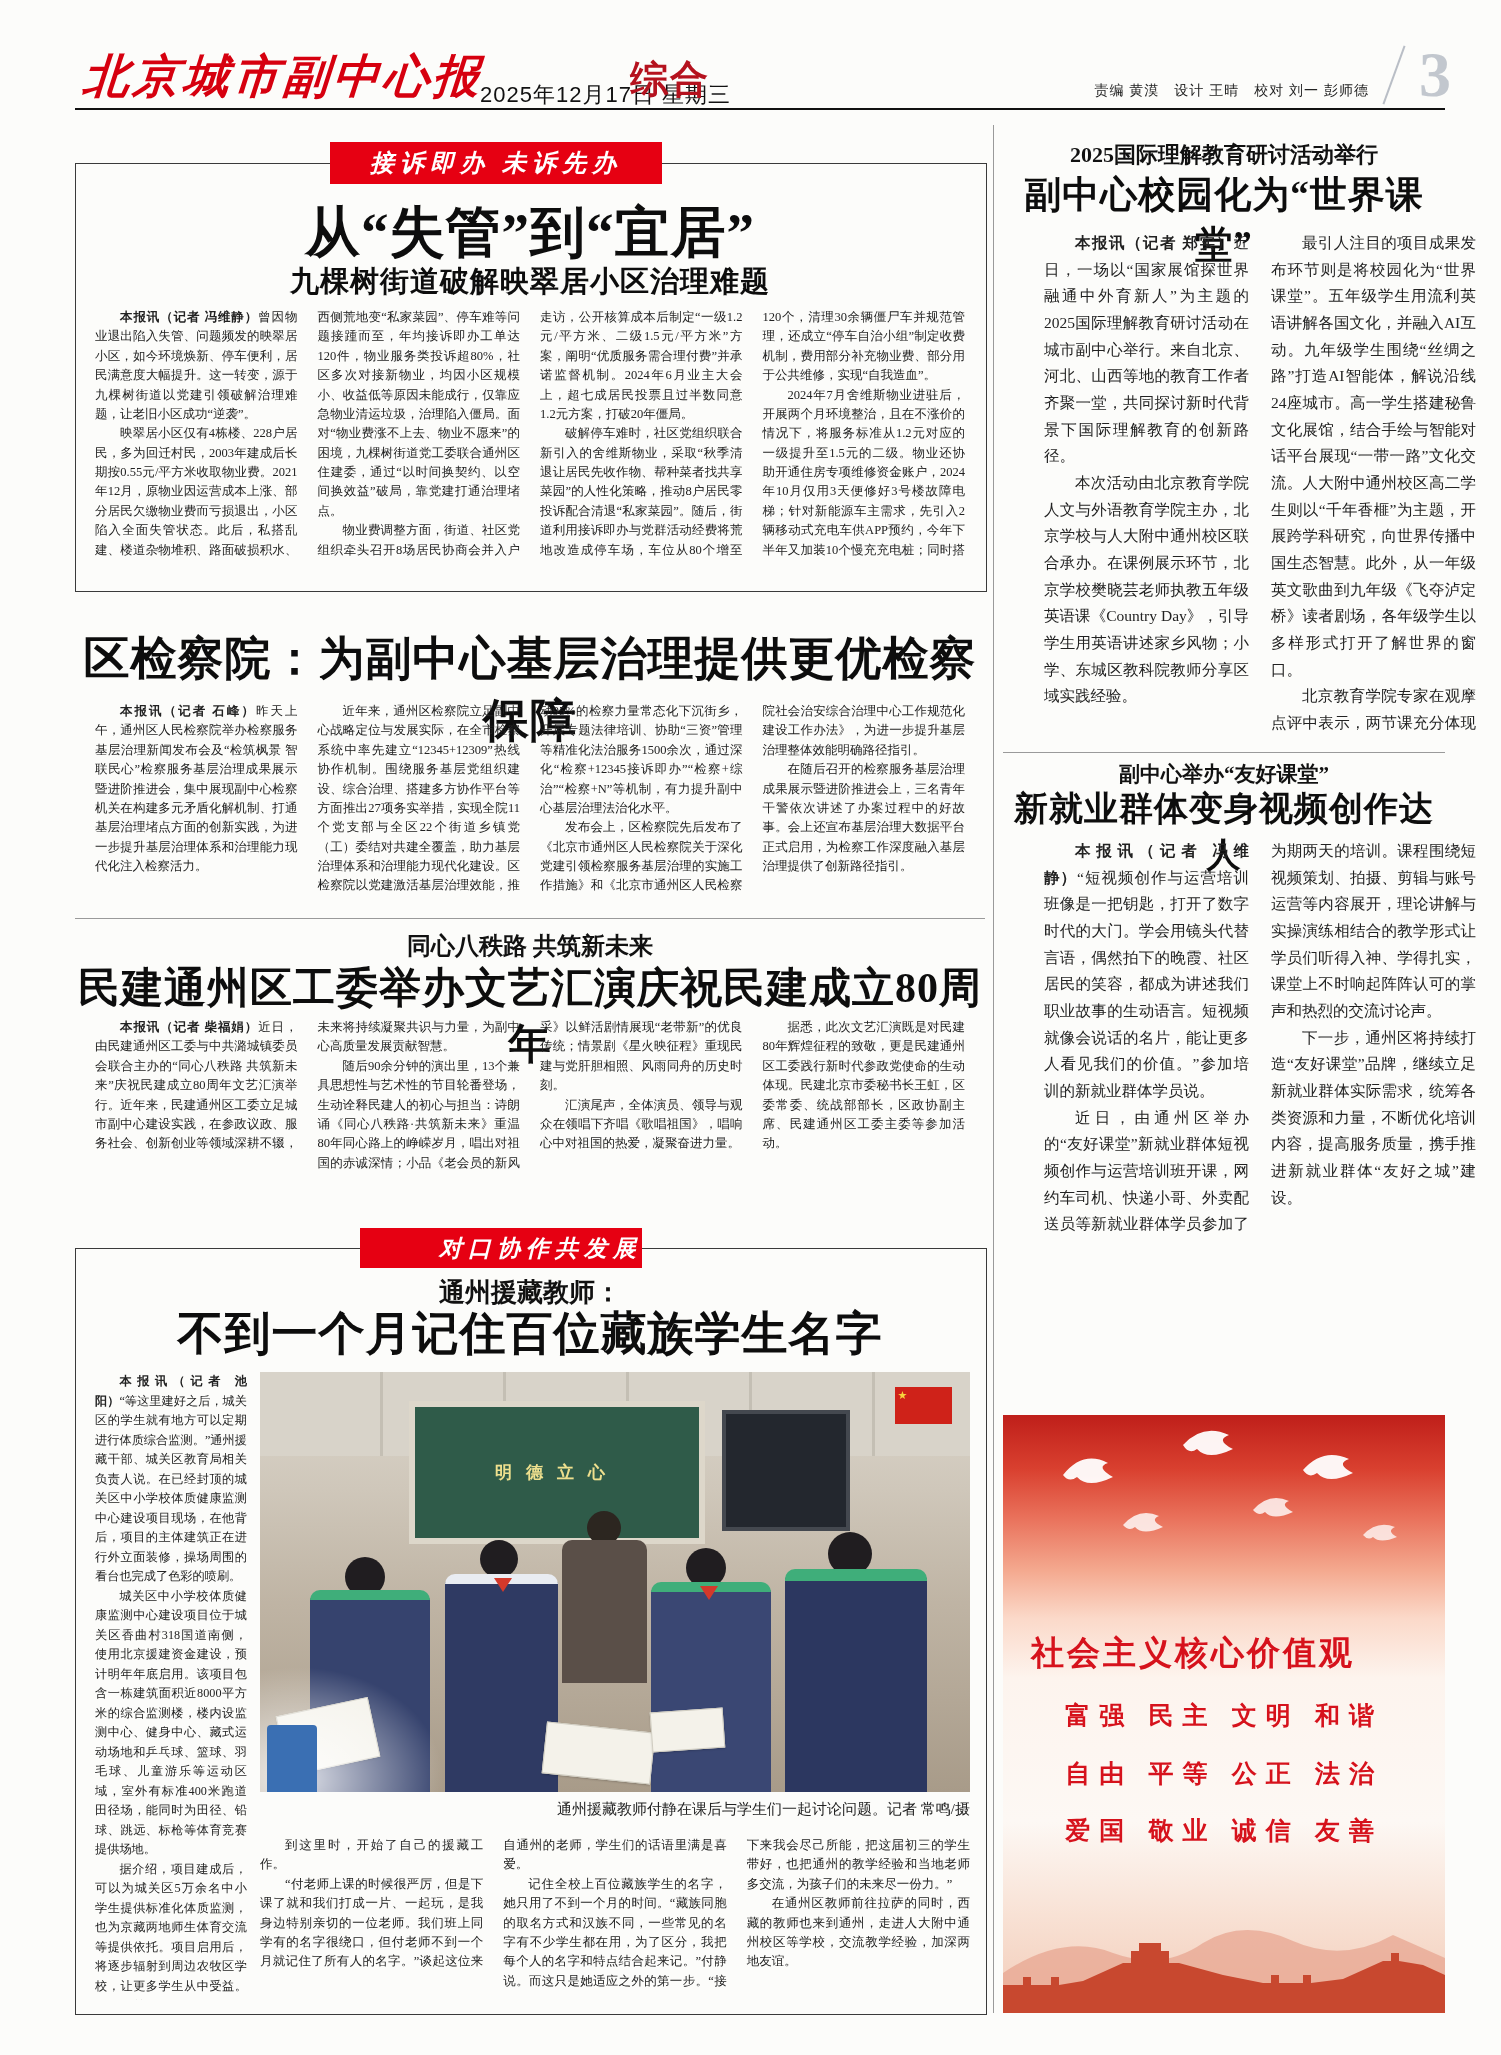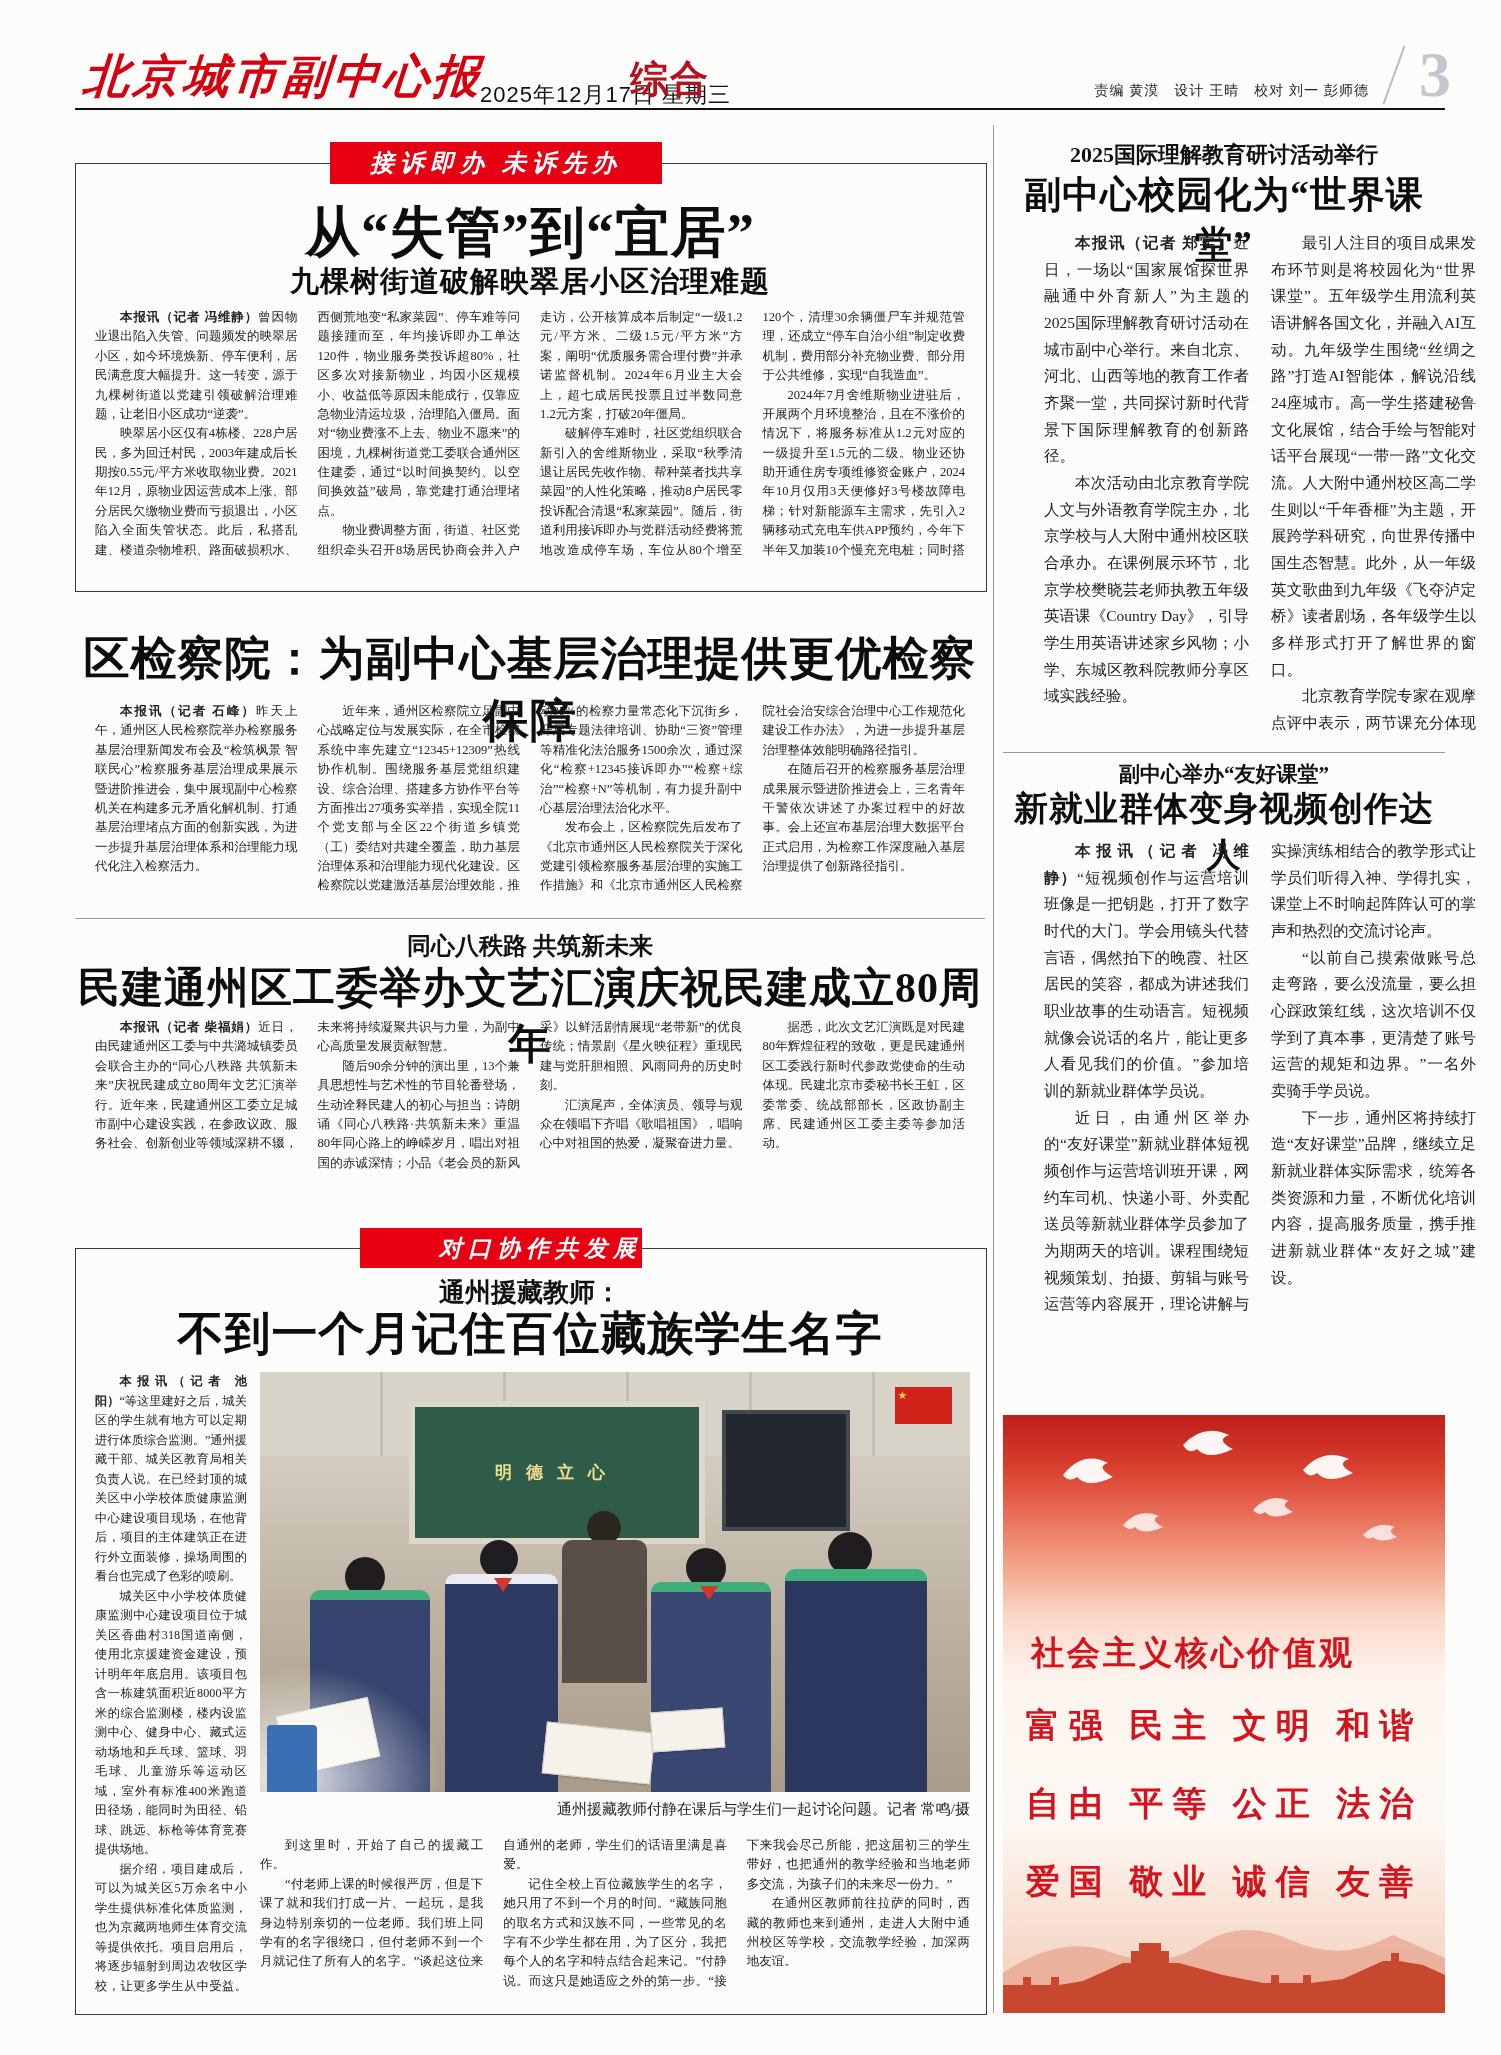--- a/index.html
+++ b/index.html
@@ -50,21 +50,21 @@
          border-top:14px solid #d3392b;}
   .papers{position:absolute;background:#f4f2ea;border:1px solid #cfccc0;box-shadow:0 1px 2px rgba(0,0,0,.2);}
   .caption{position:absolute;text-align:right;font-size:15px;color:#222;}
   
   .poster{position:absolute;overflow:hidden;
           background:linear-gradient(180deg,#bf1f1a 0%,#d9402f 9%,#e9705a 17%,#f4a98f 26%,#fbd9c9 34%,
                      #fdf4ee 44%,#fdf8f4 68%,#f8e1d4 84%,#f2cab6 100%);}
   .poster-title{position:absolute;left:16px;width:100%;text-align:left;color:#d6121c;font-weight:900;
                 font-size:33px;letter-spacing:3px;margin-left:12px;}
   .poster-values{position:absolute;left:0;width:100%;text-align:center;color:#d6121c;font-weight:900;
-                 font-size:34px;letter-spacing:9px;line-height:2.3;}
+                 font-size:25px;letter-spacing:9px;line-height:2.3;}
   .poster-values p{margin:0;text-indent:0;}
   .doves{position:absolute;left:0;top:0;width:100%;height:200px;}
   .wall{position:absolute;left:0;bottom:0;width:100%;height:150px;}
 </style>
 </head>
 <body>
 
 <div class="page">
 
   <div class="masthead">北京城市副中心报</div>
@@ -169,21 +169,20 @@
       <p class="para">北京教育学院专家在观摩点评中表示，两节课充分体现了项目式语言学习与学科融合的教学探索，运用“4C”策略、“GREAT”评价等方式，让师生在真实情境中学习表达、理解世界。</p>
     </div>
 
   <div class="hline" style="left:1003px;top:752px;width:442px;"></div>
 
   <div class="kicker" style="left:1003px;top:760px;width:442px;font-size:21px;">副中心举办“友好课堂”</div>
   <div class="headline" style="left:1003px;top:786px;width:442px;font-size:34px;">新就业群体变身视频创作达人</div>
   <div class="bodycols c2" style="left:1008px;top:838px;width:432px;height:564px;">
       <p class="para"><strong>本报讯（记者 冯维静）</strong>“短视频创作与运营培训班像是一把钥匙，打开了数字时代的大门。学会用镜头代替言语，偶然拍下的晚霞、社区居民的笑容，都成为讲述我们职业故事的生动语言。短视频就像会说话的名片，能让更多人看见我们的价值。”参加培训的新就业群体学员说。</p>
       <p class="para">近日，由通州区举办的“友好课堂”新就业群体短视频创作与运营培训班开课，网约车司机、快递小哥、外卖配送员等新就业群体学员参加了为期两天的培训。课程围绕短视频策划、拍摄、剪辑与账号运营等内容展开，理论讲解与实操演练相结合的教学形式让学员们听得入神、学得扎实，课堂上不时响起阵阵认可的掌声和热烈的交流讨论声。</p>
-      <p class="para">“以前自己摸索做账号总走弯路，要么没流量，要么担心踩政策红线，这次培训不仅学到了真本事，更清楚了账号运营的规矩和边界。”一名外卖骑手学员说。</p>
       <p class="para">下一步，通州区将持续打造“友好课堂”品牌，继续立足新就业群体实际需求，统筹各类资源和力量，不断优化培训内容，提高服务质量，携手推进新就业群体“友好之城”建设。</p>
     </div>
 
   <div class="poster" style="left:1003px;top:1415px;width:442px;height:598px;">
     <svg class="doves" viewBox="0 0 442 200">
       <g fill="#ffffff" opacity="0.95">
         <path d="M60 60 Q80 35 105 48 Q92 52 110 62 Q85 74 74 62 Q66 68 60 60Z"></path>
         <path d="M180 30 Q200 8 226 20 Q212 25 230 34 Q205 46 194 34 Q186 40 180 30Z"></path>
         <path d="M300 55 Q320 32 346 44 Q332 49 350 58 Q325 70 314 58 Q306 64 300 55Z"></path>
         <path d="M120 110 Q136 92 156 101 Q146 105 160 112 Q140 121 132 112 Q126 117 120 110Z" opacity="0.85"></path>

